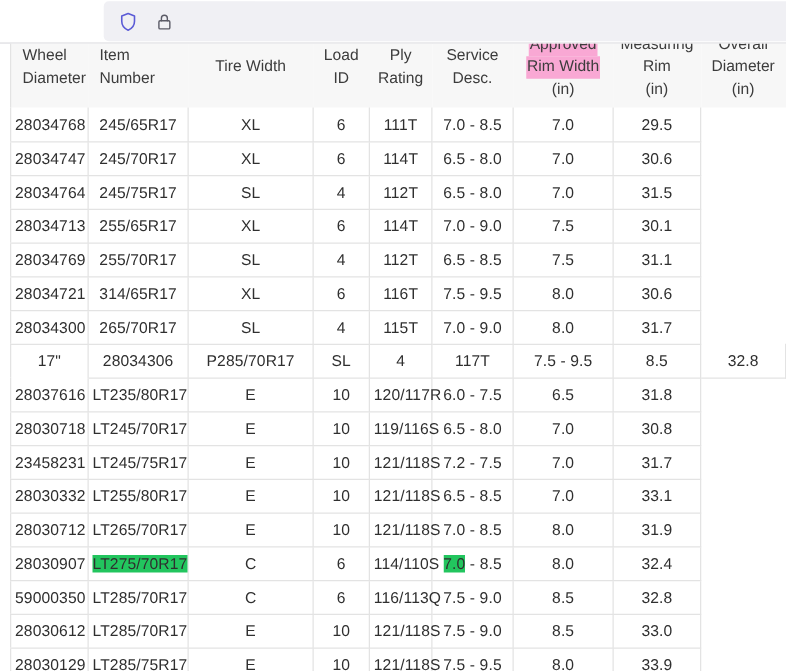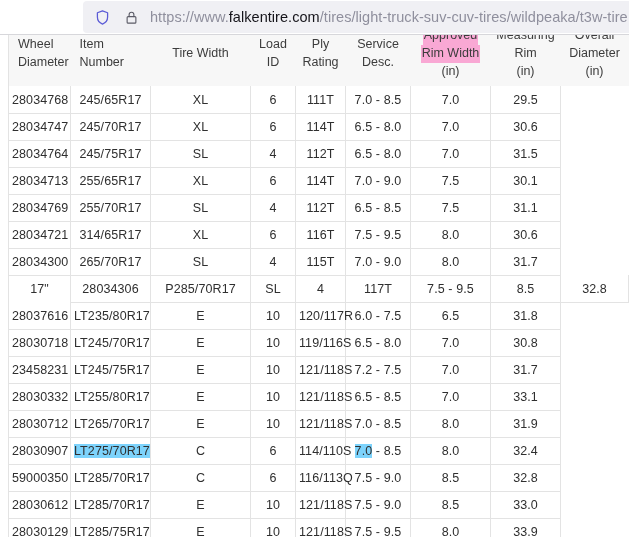--- a/index.html
+++ b/index.html
@@ -120,21 +120,21 @@
   }
   table.spec td.wheel-cell {
     border-right: 1px solid #e3e3e3;
     border-bottom: none;
     font-size: 12.5px;
     color: #2f2f2f;
     vertical-align: middle;
   }
 
   .hl {
-    background: #7dd3fc;
+    background: #22c55e;
   }
   .hl-head {
     background: #f9a8d4;
     display: inline-block;
     padding: 0 1px;
   }
 
   
   .tablewrap {
     position: absolute;
@@ -152,21 +152,20 @@
       <svg width="17" height="17" viewBox="0 0 24 24" fill="none" stroke="#5b5bd6" stroke-width="1.8" stroke-linecap="round" stroke-linejoin="round">
         <path d="M12 2.6l7.2 2.7v6.1c0 4.6-3 8.3-7.2 10-4.2-1.7-7.2-5.4-7.2-10V5.3L12 2.6z"></path>
       </svg>
     </span>
     <span class="chrome-icon">
       <svg width="15" height="15" viewBox="0 0 24 24" fill="none" stroke="#5b5b66" stroke-width="1.8" stroke-linecap="round" stroke-linejoin="round">
         <rect x="5" y="10.5" width="14" height="10.5" rx="1.6"></rect>
         <path d="M8.2 10.5V7.3a3.8 3.8 0 0 1 7.6 0v3.2"></path>
       </svg>
     </span>
-    <span class="url-text"><span class="scheme">https://www.</span><span class="host">falkentire.com</span><span class="path">/tires/light-truck-suv-cuv-tires/wildpeaka/t3w-tire</span></span>
   </div>
 </div>
 <div class="chrome-sep"></div>
 
 <div class="page">
   <div class="tablewrap">
     <table class="spec">
       <colgroup>
         <col style="width:62px">
         <col style="width:80px">

